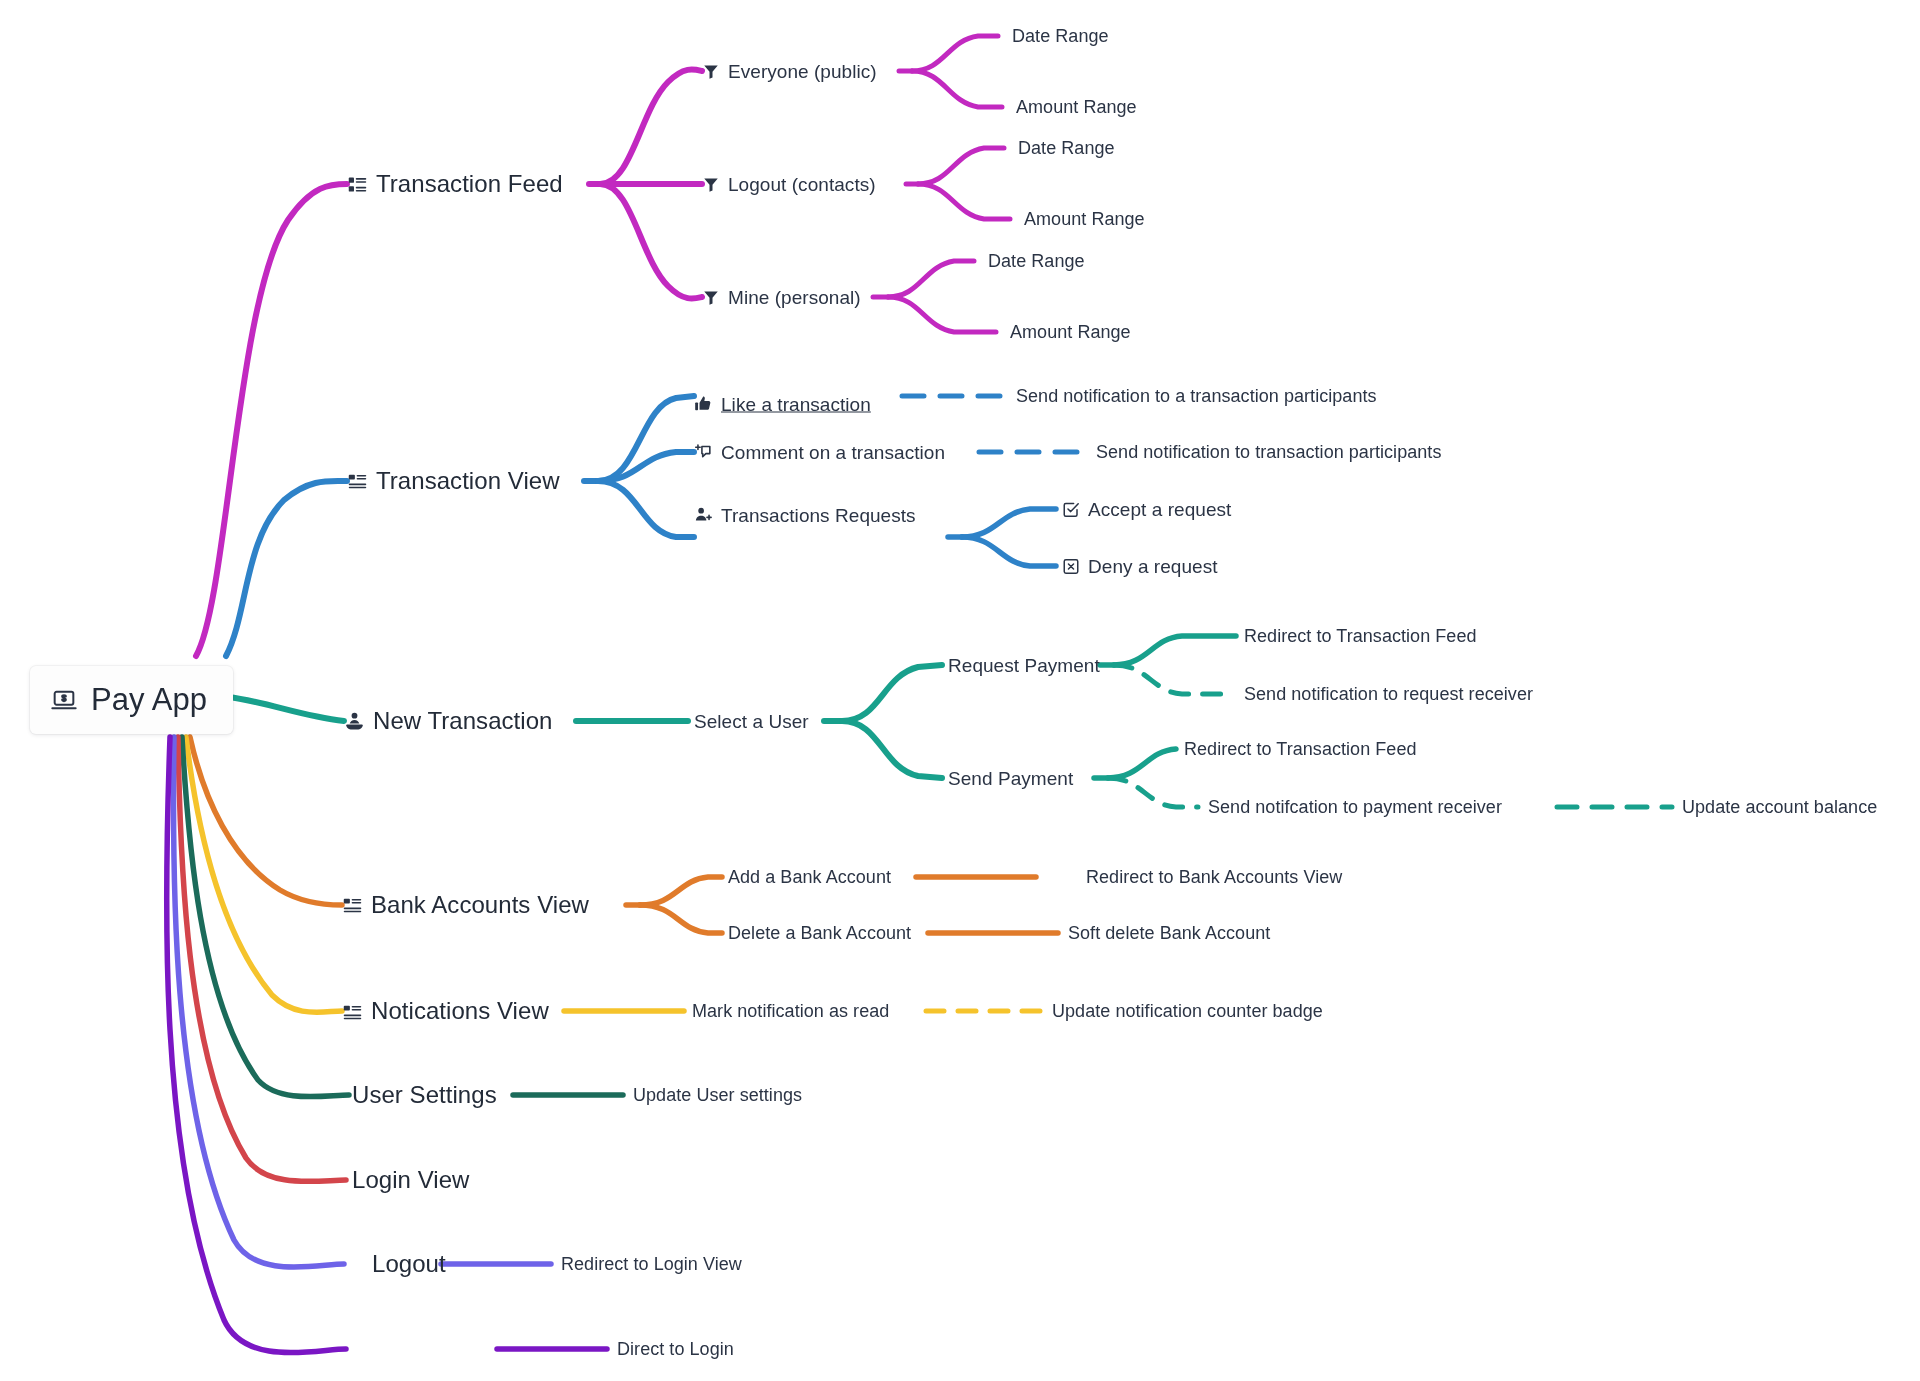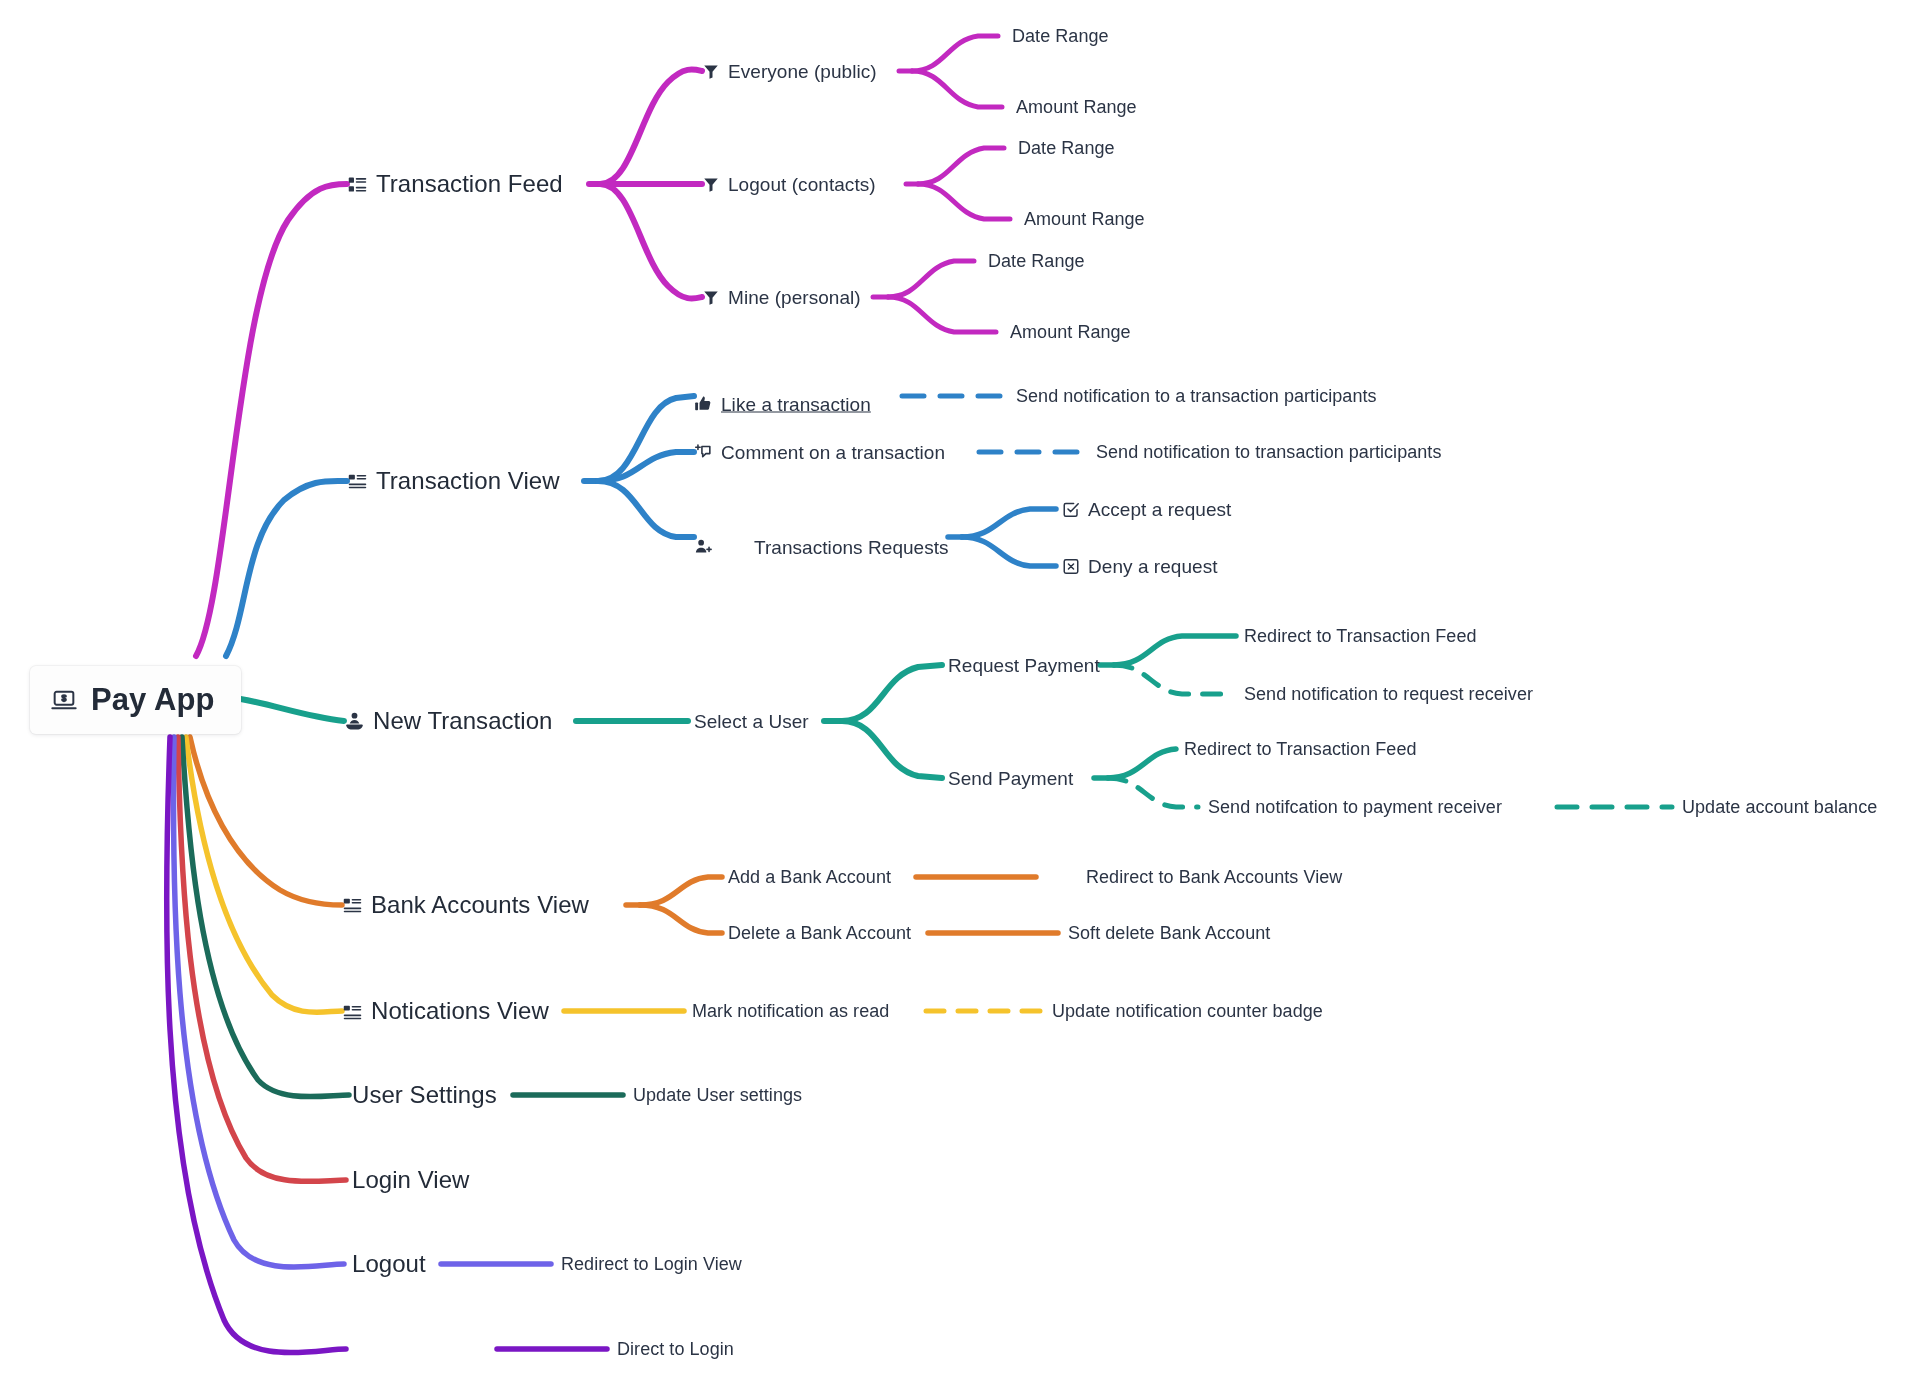--- a/index.html
+++ b/index.html
@@ -46,21 +46,21 @@
     display:flex;
     align-items:center;
     background:#fdfdfd;
     border-radius:6px;
     padding:16px 26px 16px 20px;
     box-shadow:0 1px 4px rgba(16,24,40,.10), 0 0 0 1px rgba(16,24,40,.035);
     z-index:5;
   }
   .root .root-label{
     font-size:31px;
-    font-weight:700;
+    font-weight:400;
     letter-spacing:.1px;
     color:#232b38;
   }
   .root .ico{margin-right:13px;}
 
   .t-l1{font-size:24px;font-weight:400;letter-spacing:.05px;color:#232b38;}
   .t-l2{font-size:19px;font-weight:400;letter-spacing:.05px;color:#2b3445;}
   .t-l3{font-size:18px;font-weight:400;letter-spacing:.05px;color:#2b3445;}
 </style>
 </head>
@@ -253,21 +253,21 @@
         <path d="M10 5H20v9h-5l-4 4v-4h-1V5z"></path>
         <path d="M5 3.2v5.6M2.2 6h5.6"></path>
       </svg>
     </span>
     <span class="t-l2">Comment on a transaction</span>
   </div>
   <div class="node l" style="left:1096px; top:452px;">
     <span class="t-l3">Send notification to transaction participants</span>
   </div>
 
-  <div class="node l" style="left:694px; top:547px;gap:33px;">
+  <div class="node l" style="left:694px; top:515px;">
     <span class="ico">
       <svg width="19" height="19" viewBox="0 0 24 24" fill="#2b3445">
         <circle cx="9" cy="6.5" r="3.6"></circle>
         <path d="M2.4 19c0-3.7 3-6.2 6.6-6.2s6.6 2.5 6.6 6.2z"></path>
         <path d="M19 12.4v5.2M16.4 15h5.2" stroke="#2b3445" stroke-width="2" stroke-linecap="round"></path>
       </svg>
     </span>
     <span class="t-l2">Transactions Requests</span>
   </div>
 
@@ -375,21 +375,21 @@
     <span class="t-l1">User Settings</span>
   </div>
   <div class="node l" style="left:633px; top:1095px;">
     <span class="t-l3">Update User settings</span>
   </div>
 
   <div class="node l" style="left:352px; top:1180px;">
     <span class="t-l1">Login View</span>
   </div>
 
-  <div class="node l" style="left:352px; top:1264px;">
+  <div class="node l" style="left:372px; top:1264px;">
     <span class="t-l1">Logout</span>
   </div>
   <div class="node l" style="left:561px; top:1264px;">
     <span class="t-l3">Redirect to Login View</span>
   </div>
 
   <div class="node l" style="left:352px; top:1349px;margin-top:48px;">
     <span class="t-l1">Signup View</span>
   </div>
   <div class="node l" style="left:617px; top:1349px;">

